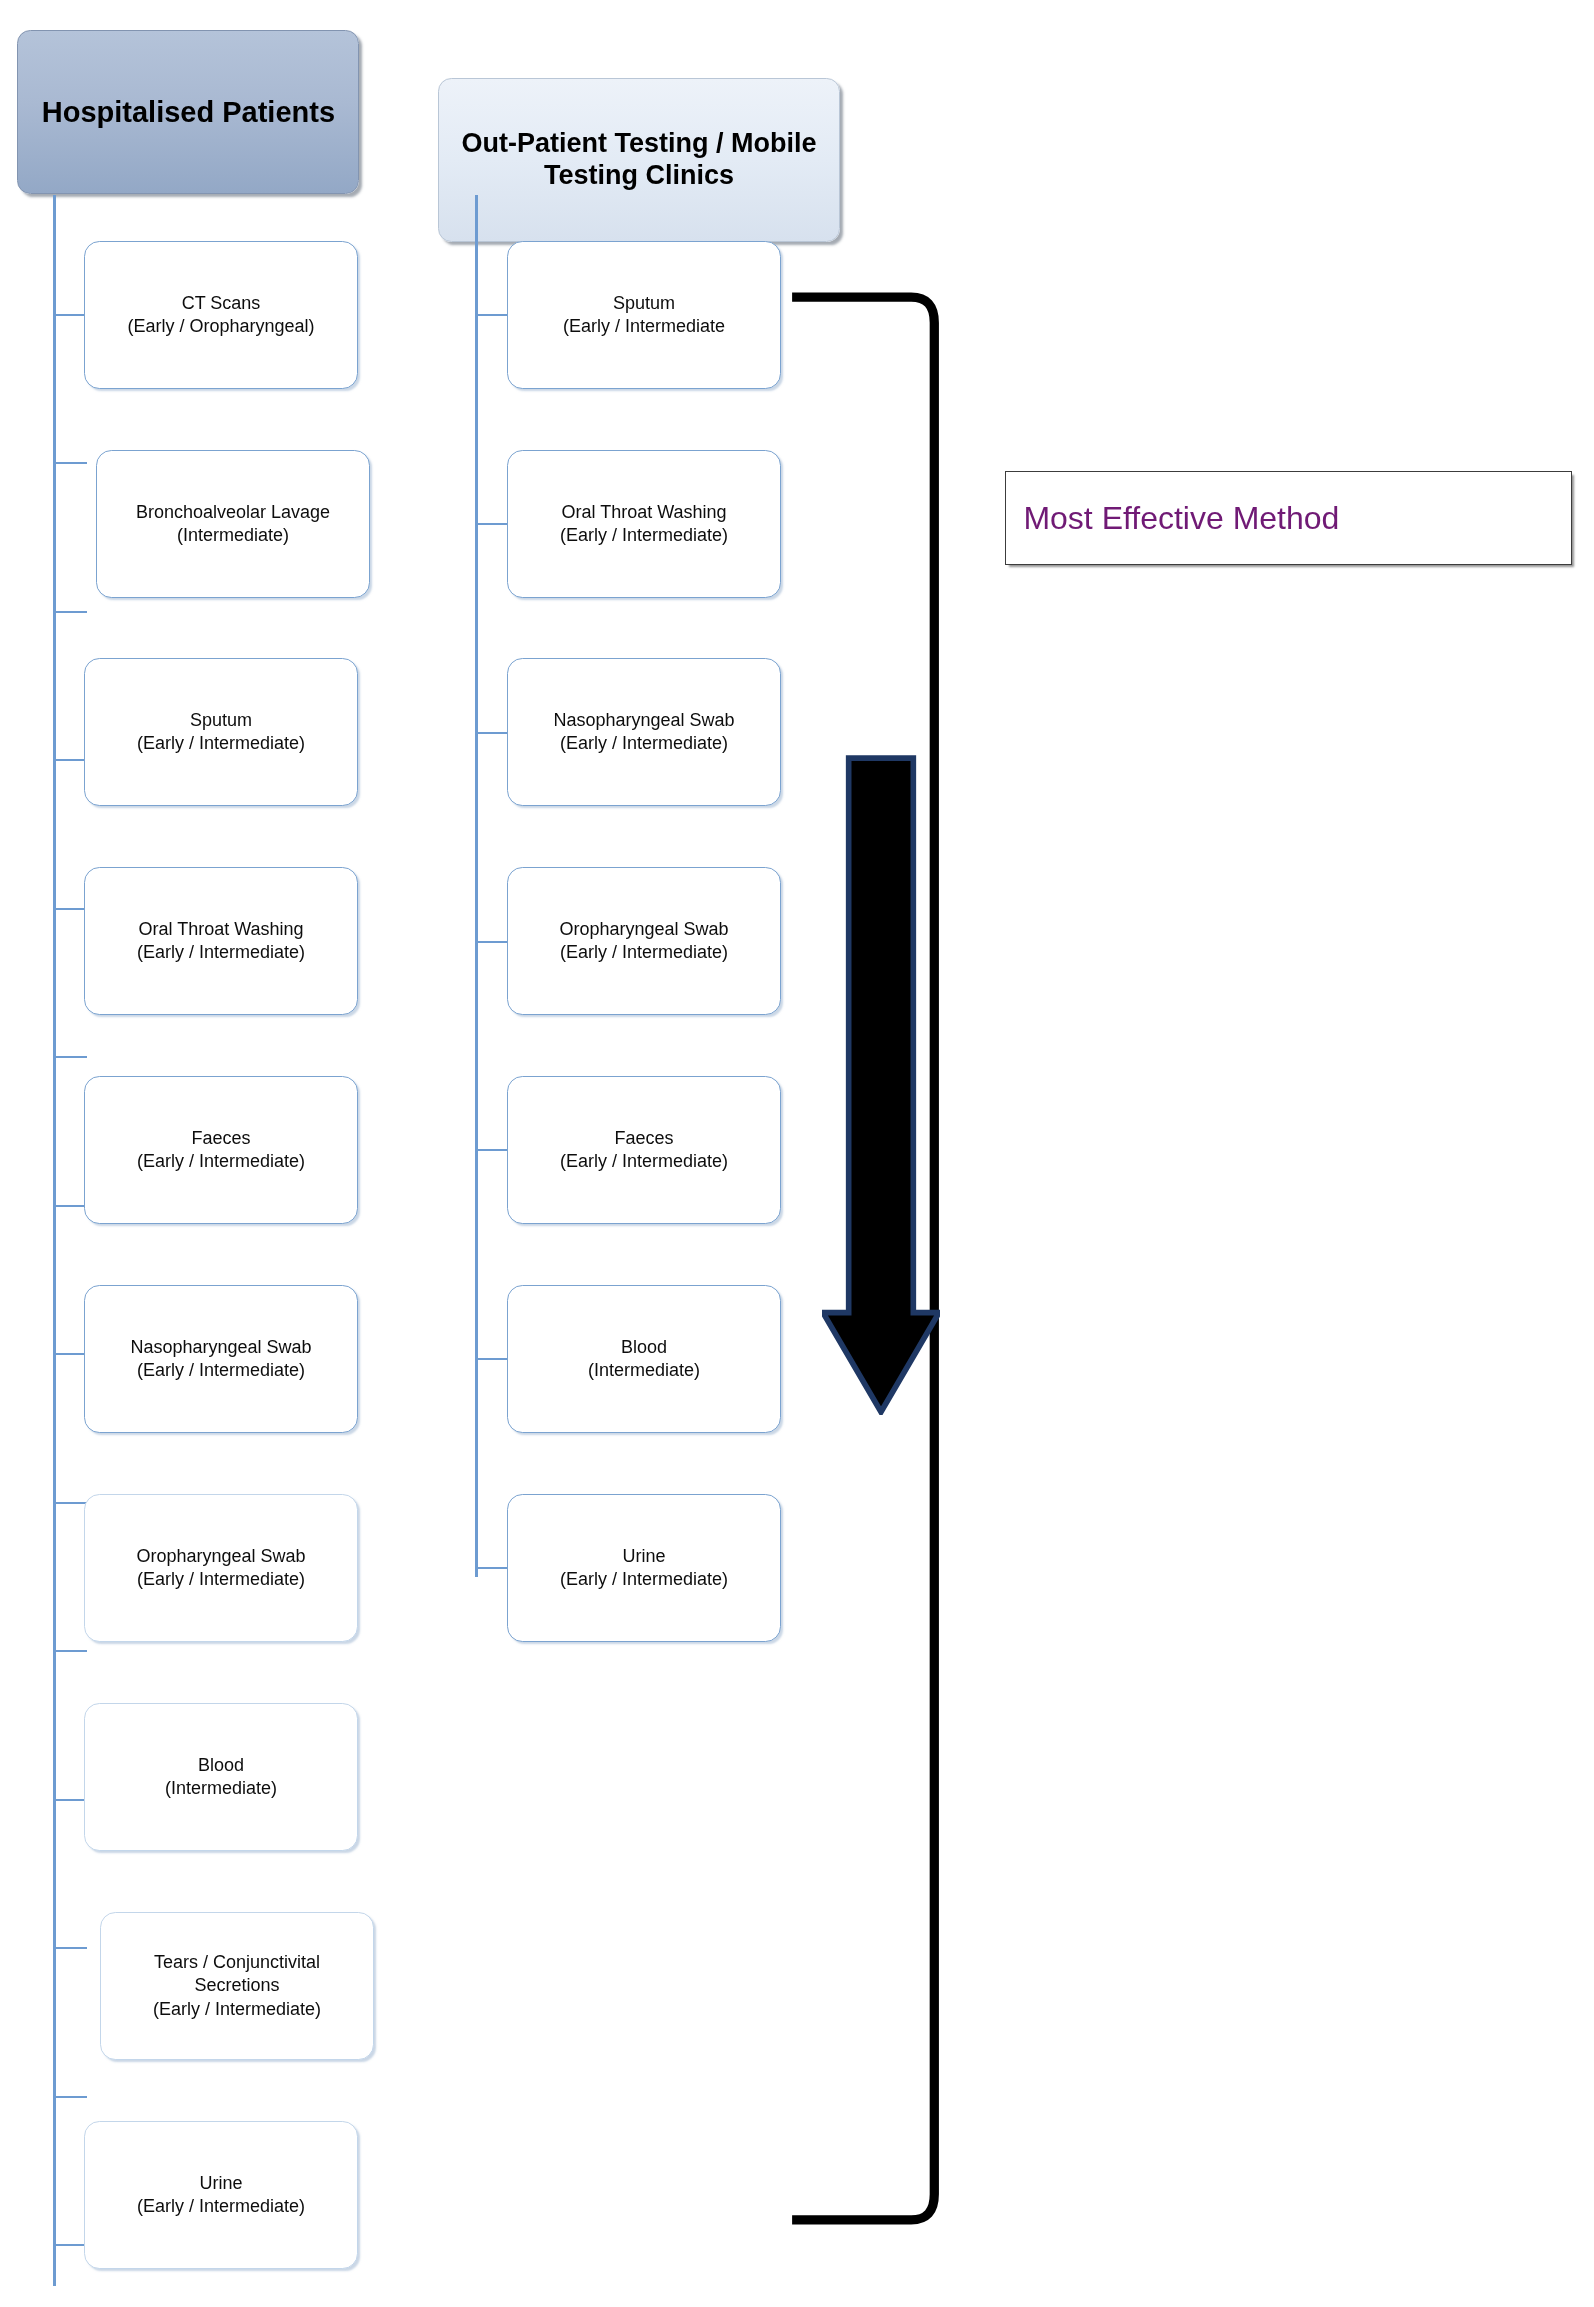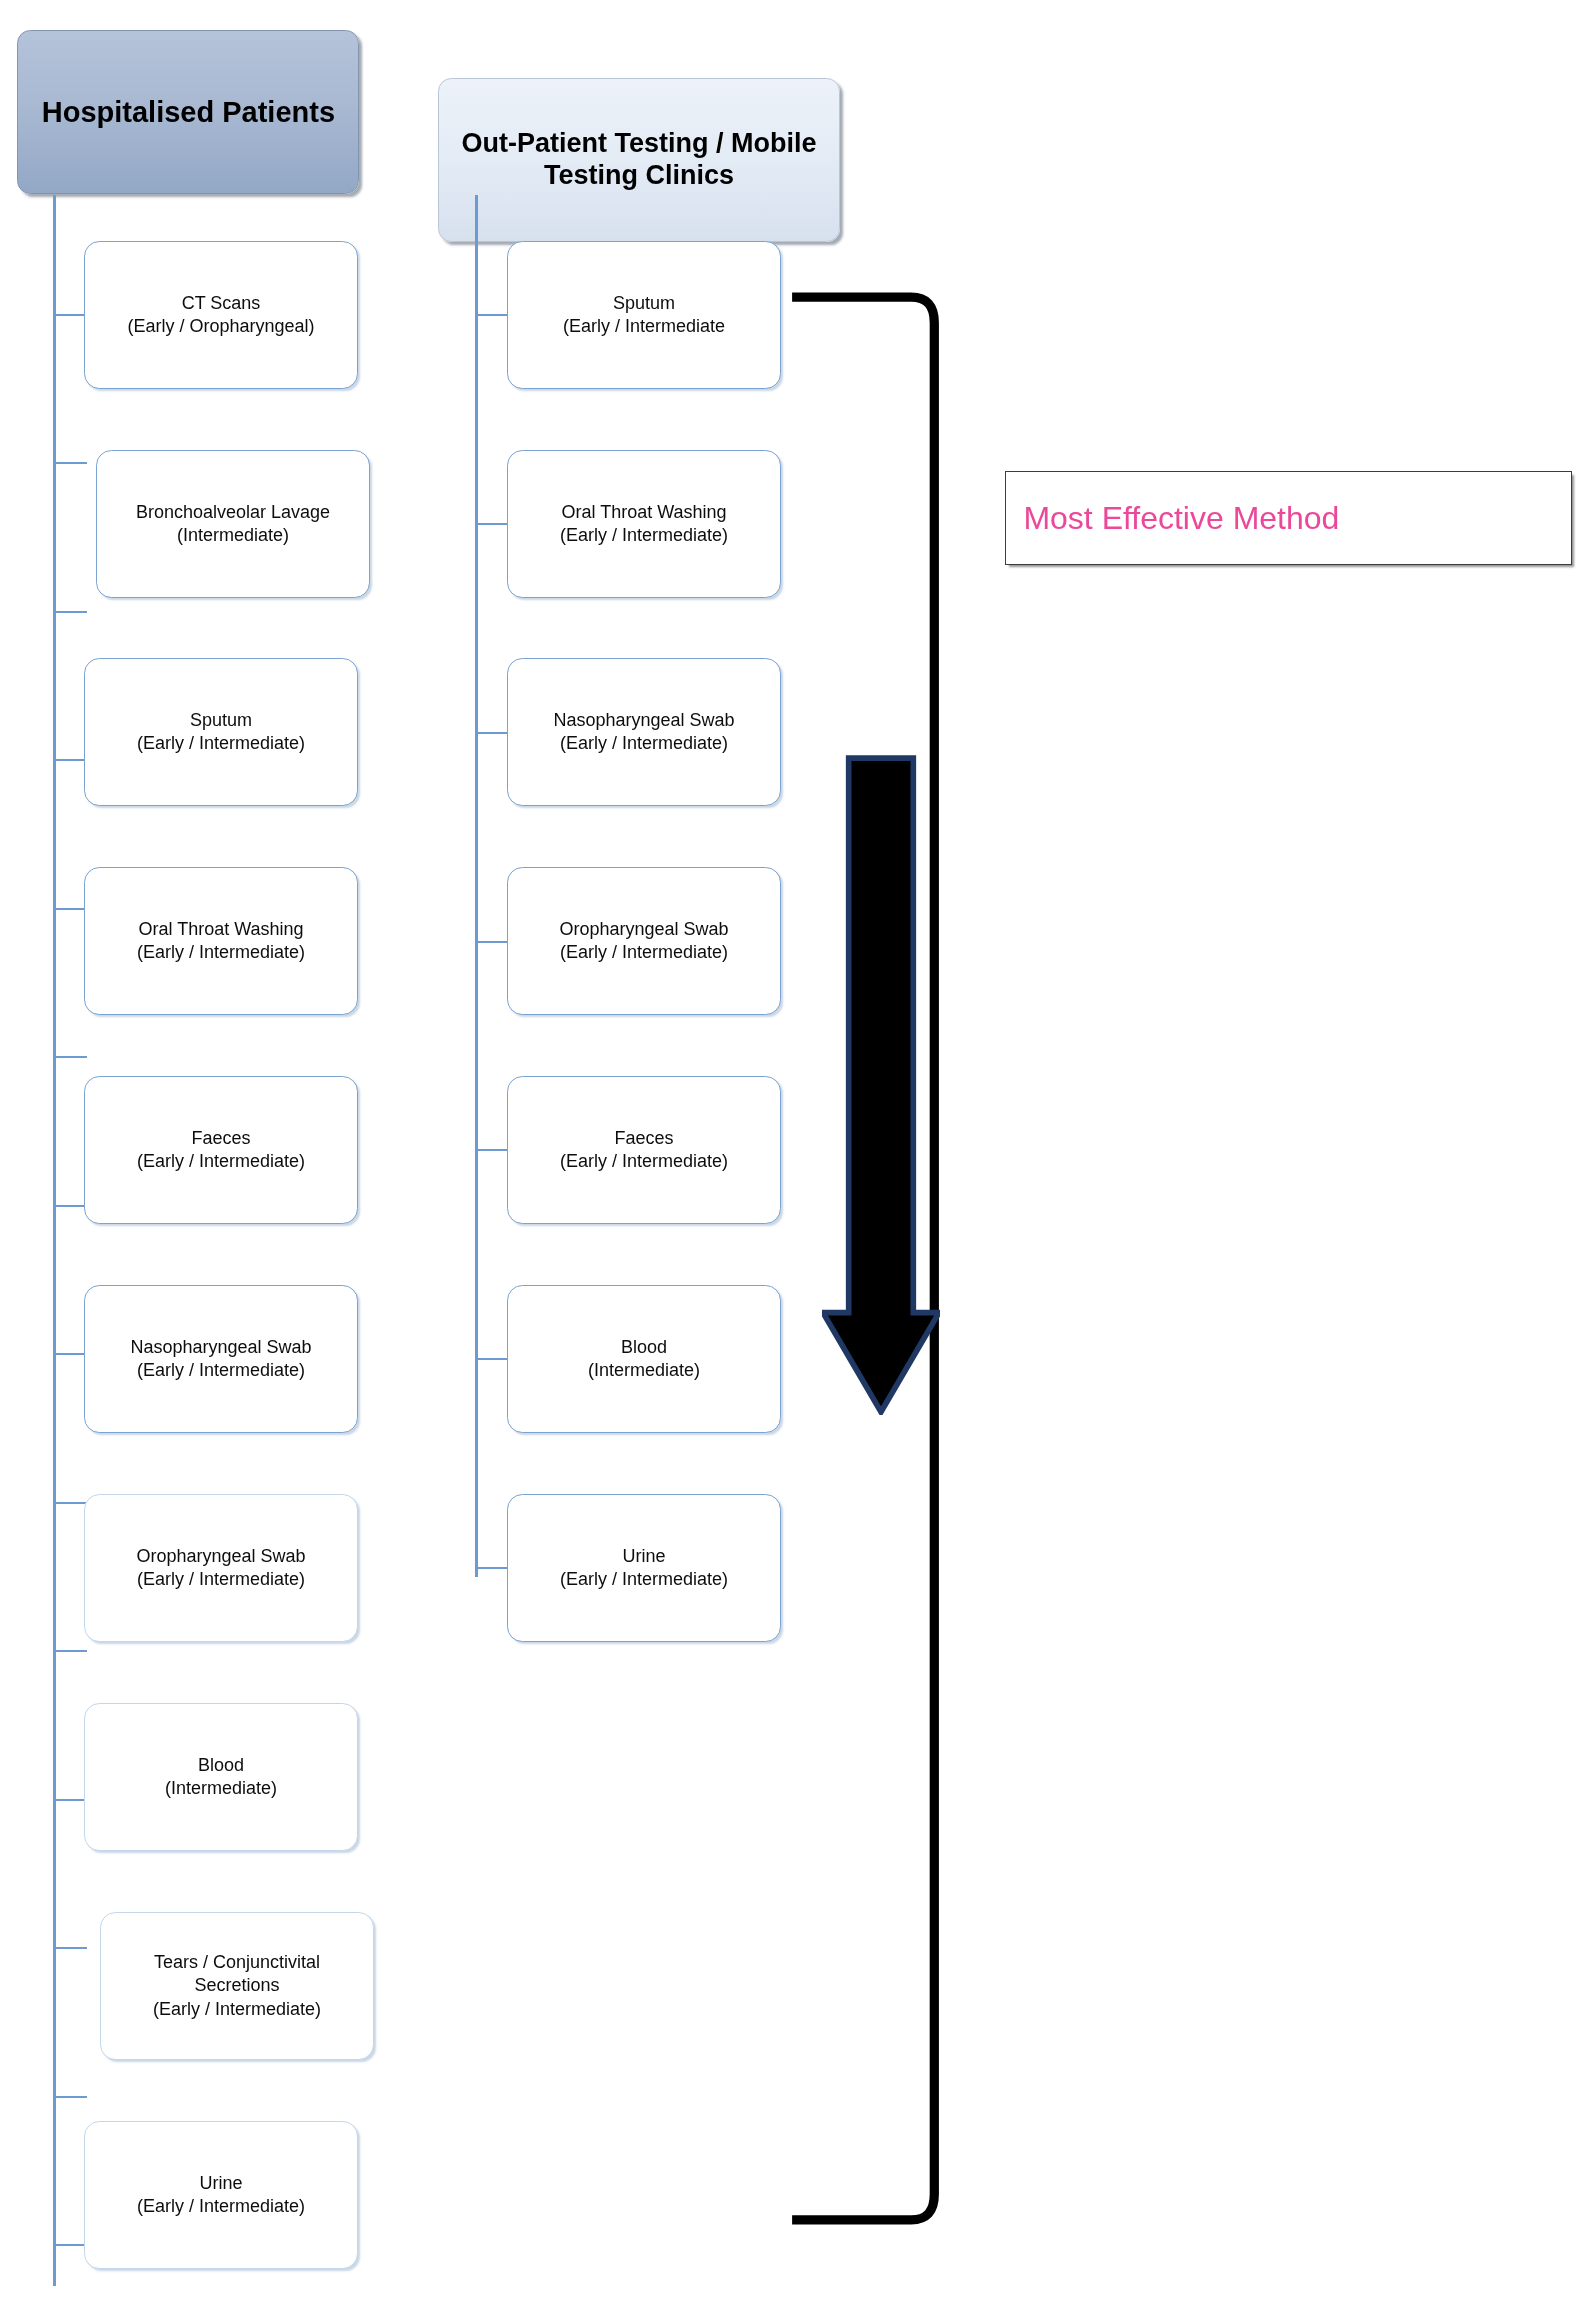--- a/index.html
+++ b/index.html
@@ -116,21 +116,21 @@
     box-sizing: border-box;
     background: #ffffff;
     border: 1.5px solid #3c3c3c;
     display: flex;
     align-items: center;
     justify-content: flex-start;
     box-shadow: 2.6px 3.1px 2px -1px rgba(60,60,60,0.55);
   }
   .caption-text {
     font-size: 32px;
-    color: #ec4899;
+    color: #701a75;
     padding-left: 17.4px;
     white-space: nowrap;
   }
   .cap-most  { left: 1005px; top: 471px;  width: 567px; height: 94px; }
   .cap-least { left: 1002px; top: 1510px; width: 538px; height: 94px; }
 </style>
 </head>
 <body>
 
 <div id="canvas">

